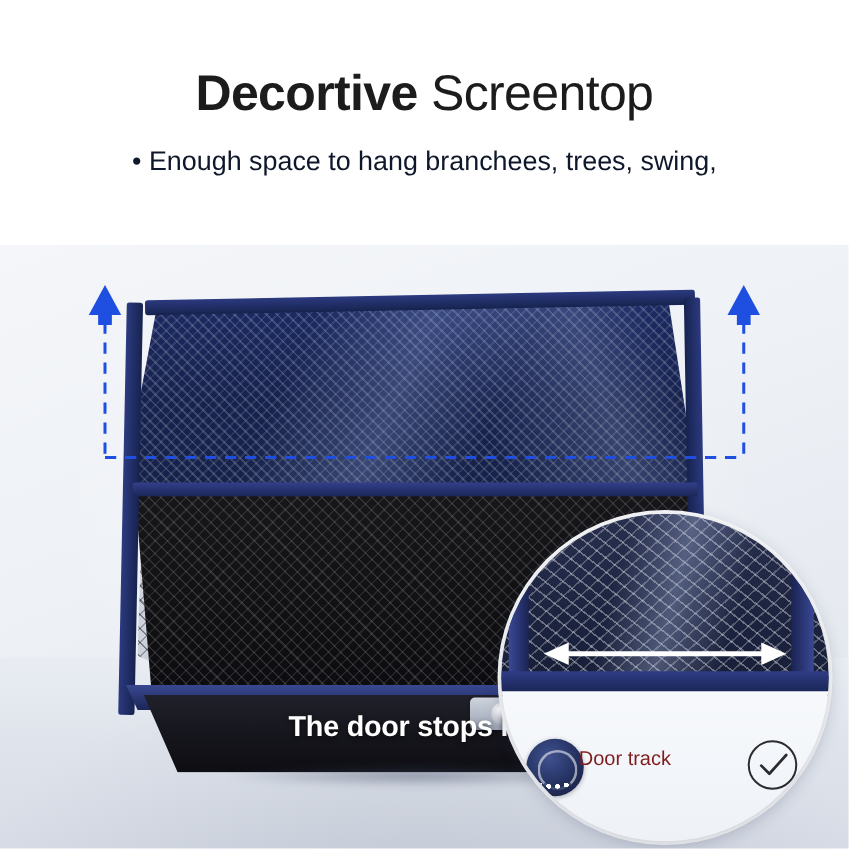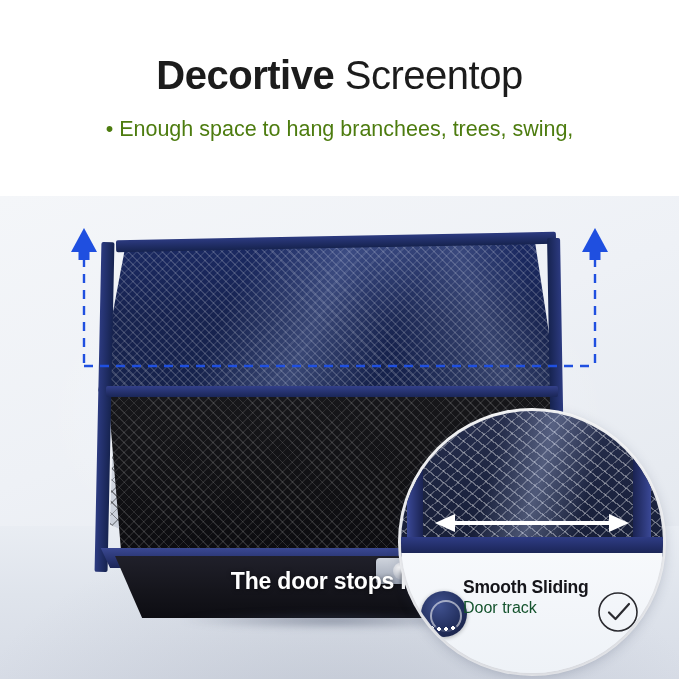--- a/index.html
+++ b/index.html
@@ -37,21 +37,21 @@
   .headline .light { font-weight: 400; }
 
   .subhead {
     position: absolute;
     top: 113px;
     left: 0;
     width: 679px;
     text-align: center;
     font-size: 21.5px;
     line-height: 32px;
-    color: #4d7c0f;
+    color: #0f172a;
     font-weight: 400;
   }
   .subhead .l2 { display: block; }
 
   
   #photo {
     position: absolute;
     left: 0;
     top: 196px;
     width: 679px;
@@ -221,21 +221,21 @@
   }
   .inset-arrow-svg { position: absolute; left: 0; top: 0; width: 262px; height: 262px; }
 
   .inset-title {
     position: absolute; left: 62px; top: 166px; width: 180px;
     font-size: 17.5px; font-weight: 700; color: #15151a;
     text-align: left; letter-spacing: -0.2px;
   }
   .inset-sub {
     position: absolute; left: 62px; top: 188px; width: 180px;
-    font-size: 16px; font-weight: 400; color: #14532d;
+    font-size: 16px; font-weight: 400; color: #7f1d1d;
     text-align: left;
   }
   .wheel {
     position: absolute; left: 20px; top: 180px;
     width: 46px; height: 46px; border-radius: 50%;
     background: radial-gradient(circle at 40% 32%, #40518f 0%, #23305f 55%, #161d3c 100%);
     box-shadow: 0 1px 4px rgba(0,0,0,0.3);
   }
   .wheel:before {
     content: "";
@@ -318,21 +318,20 @@
       <svg class="inset-arrow-svg" viewBox="0 0 262 262">
         <line x1="48" y1="112" x2="214" y2="112" stroke="#ffffff" stroke-width="4"></line>
         <polygon points="34,112 54,103 54,121" fill="#ffffff"></polygon>
         <polygon points="228,112 208,103 208,121" fill="#ffffff"></polygon>
       </svg>
 
       <div class="wheel">
         <div class="wheel-dots"></div>
       </div>
 
-      <div class="inset-title">Smooth Sliding</div>
       <div class="inset-sub">Door track</div>
 
       <svg class="check-badge" viewBox="0 0 46 46">
         <circle cx="23" cy="23" r="19" fill="none" stroke="#2b2b30" stroke-width="1.6"></circle>
         <path d="M14 23.5 L20.5 30 L34 15" fill="none" stroke="#2b2b30" stroke-width="2.2" stroke-linecap="round" stroke-linejoin="round"></path>
       </svg>
     </div>
   </div>
 </div>
 

